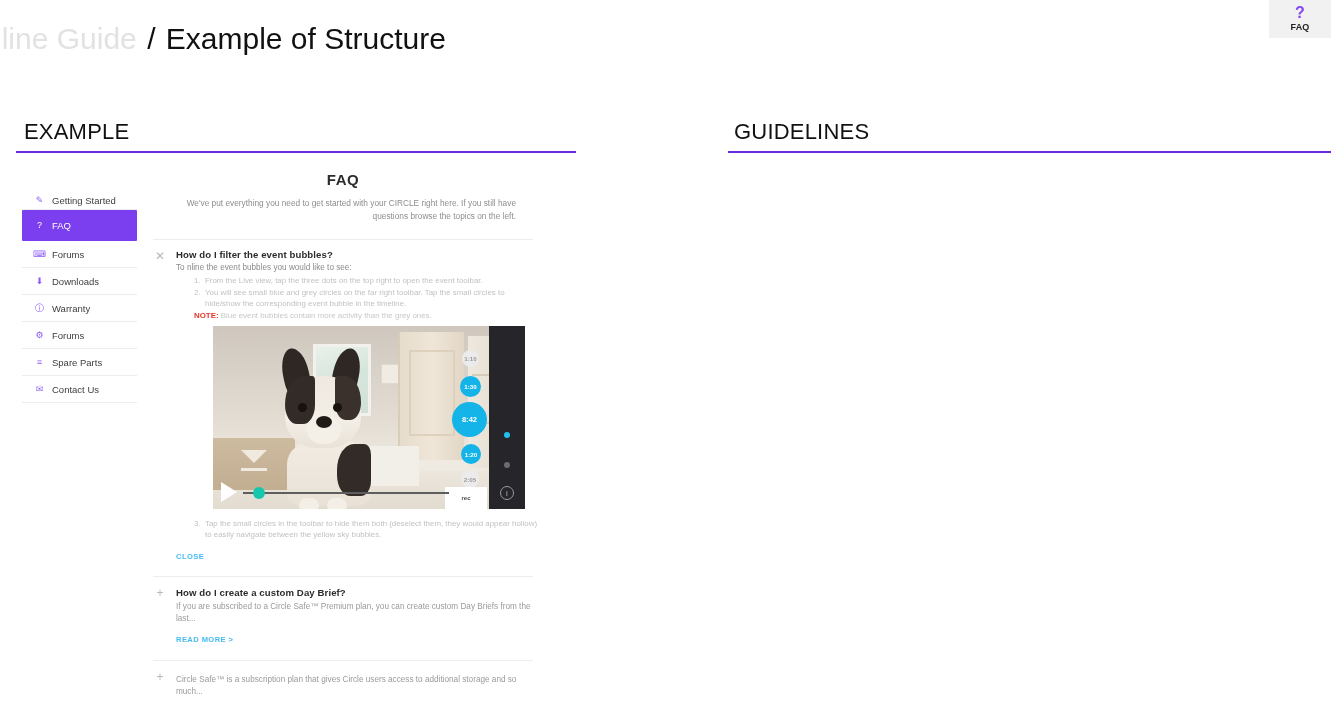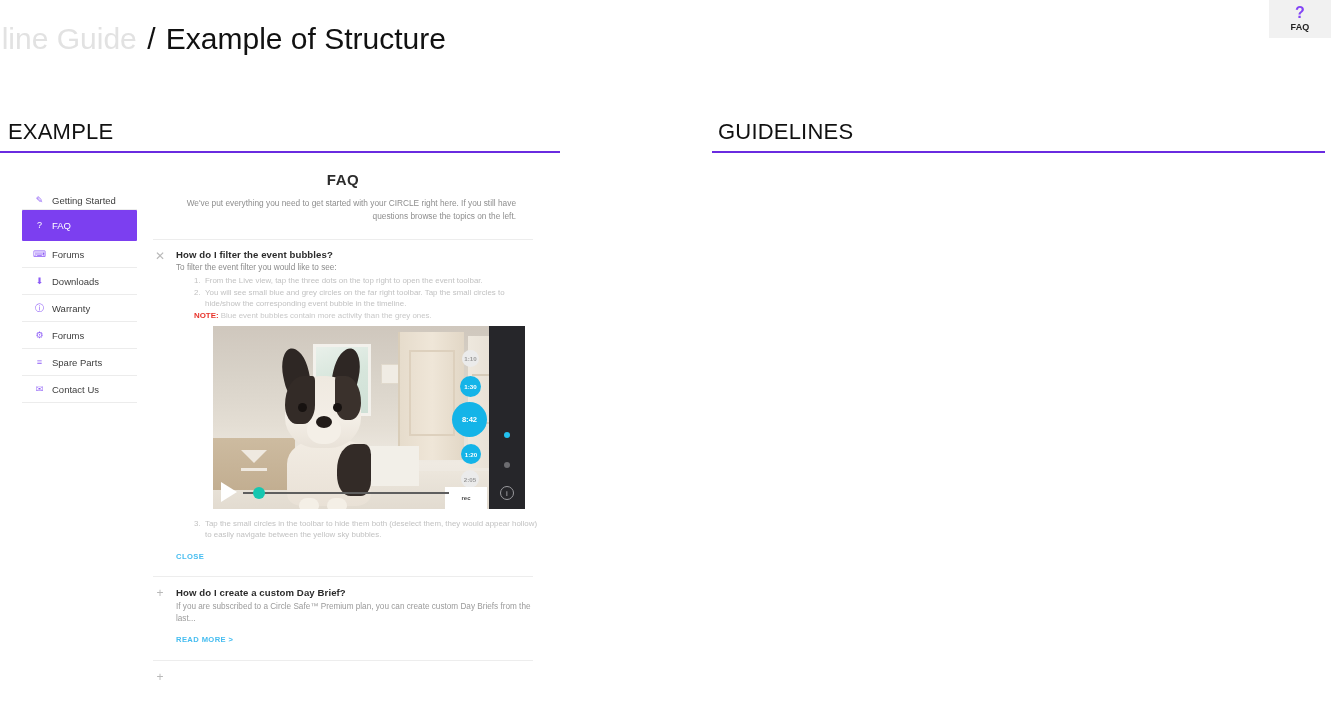--- a/index.html
+++ b/index.html
@@ -31,20 +31,21 @@
     overflow: hidden;
   }
   .help-chip .q { color: #8344f5; font-size: 16px; font-weight: bold; line-height: 14px; }
   .help-chip .lbl { color: #222; font-size: 9px; font-weight: bold; line-height: 11px; margin-top: 2px; letter-spacing: .2px; }
 
   
   .col-head {
     position: absolute;
     font-size: 22px; color: #111; line-height: 26px;
     letter-spacing: .2px;
+    margin-left: 16px;
   }
   .col-head .rule {
     position: absolute; left: 0; bottom: -8px; height: 2px; background: #6a2be0;
   }
   #example-head { left: 8px; top: 119px; }
   #example-head .rule { width: 560px; left: -8px; }
   #guidelines-head { left: 718px; top: 119px; }
   #guidelines-head .rule { width: 613px; left: -6px; }
 
   
@@ -334,21 +335,21 @@
     </div>
 
     <div class="mock-main">
       <div class="mock-title">FAQ</div>
       <div class="mock-sub">We've put everything you need to get started with your CIRCLE right here. If you still have questions browse the topics on the left.</div>
       <div class="mock-hr"></div>
 
       <div class="qa-block">
         <span class="qa-icon">✕</span>
         <div class="qa-q">How do I filter the event bubbles?</div>
-        <div class="qa-lead">To filter the event filter you would like to see:</div>
+        <div class="qa-lead">To nline the event bubbles you would like to see:</div>
         <ol class="qa-ol">
           <li>
             <span class="num">1.</span>
             <span>From the Live view, tap the three dots on the top right to open the event toolbar.</span>
           </li>
           <li>
             <span class="num">2.</span>
             <span>You will see small blue and grey circles on the far right toolbar. Tap the small circles to hide/show the corresponding event bubble in the timeline.</span>
           </li>
         </ol>
@@ -424,20 +425,21 @@
         <span class="qa-icon">+</span>
         <div class="qa-q">How do I create a custom Day Brief?</div>
         <div class="qa-body">If you are subscribed to a Circle Safe™ Premium plan, you can create custom Day Briefs from the last...</div>
         <a class="qa-link">READ MORE &gt;</a>
       </div>
 
       <div class="mock-hr" style="margin-top:14px;"></div>
 
       <div class="qa-block" style="padding-top:10px;">
         <span class="qa-icon">+</span>
+        <div class="qa-body">Circle Safe™ is a subscription plan that gives Circle users access to additional storage and so much...</div>
 
       </div>
     </div>
   </div>
 
   <div class="guidelines-body"></div>
 
 </div>
 
 </body></html>

